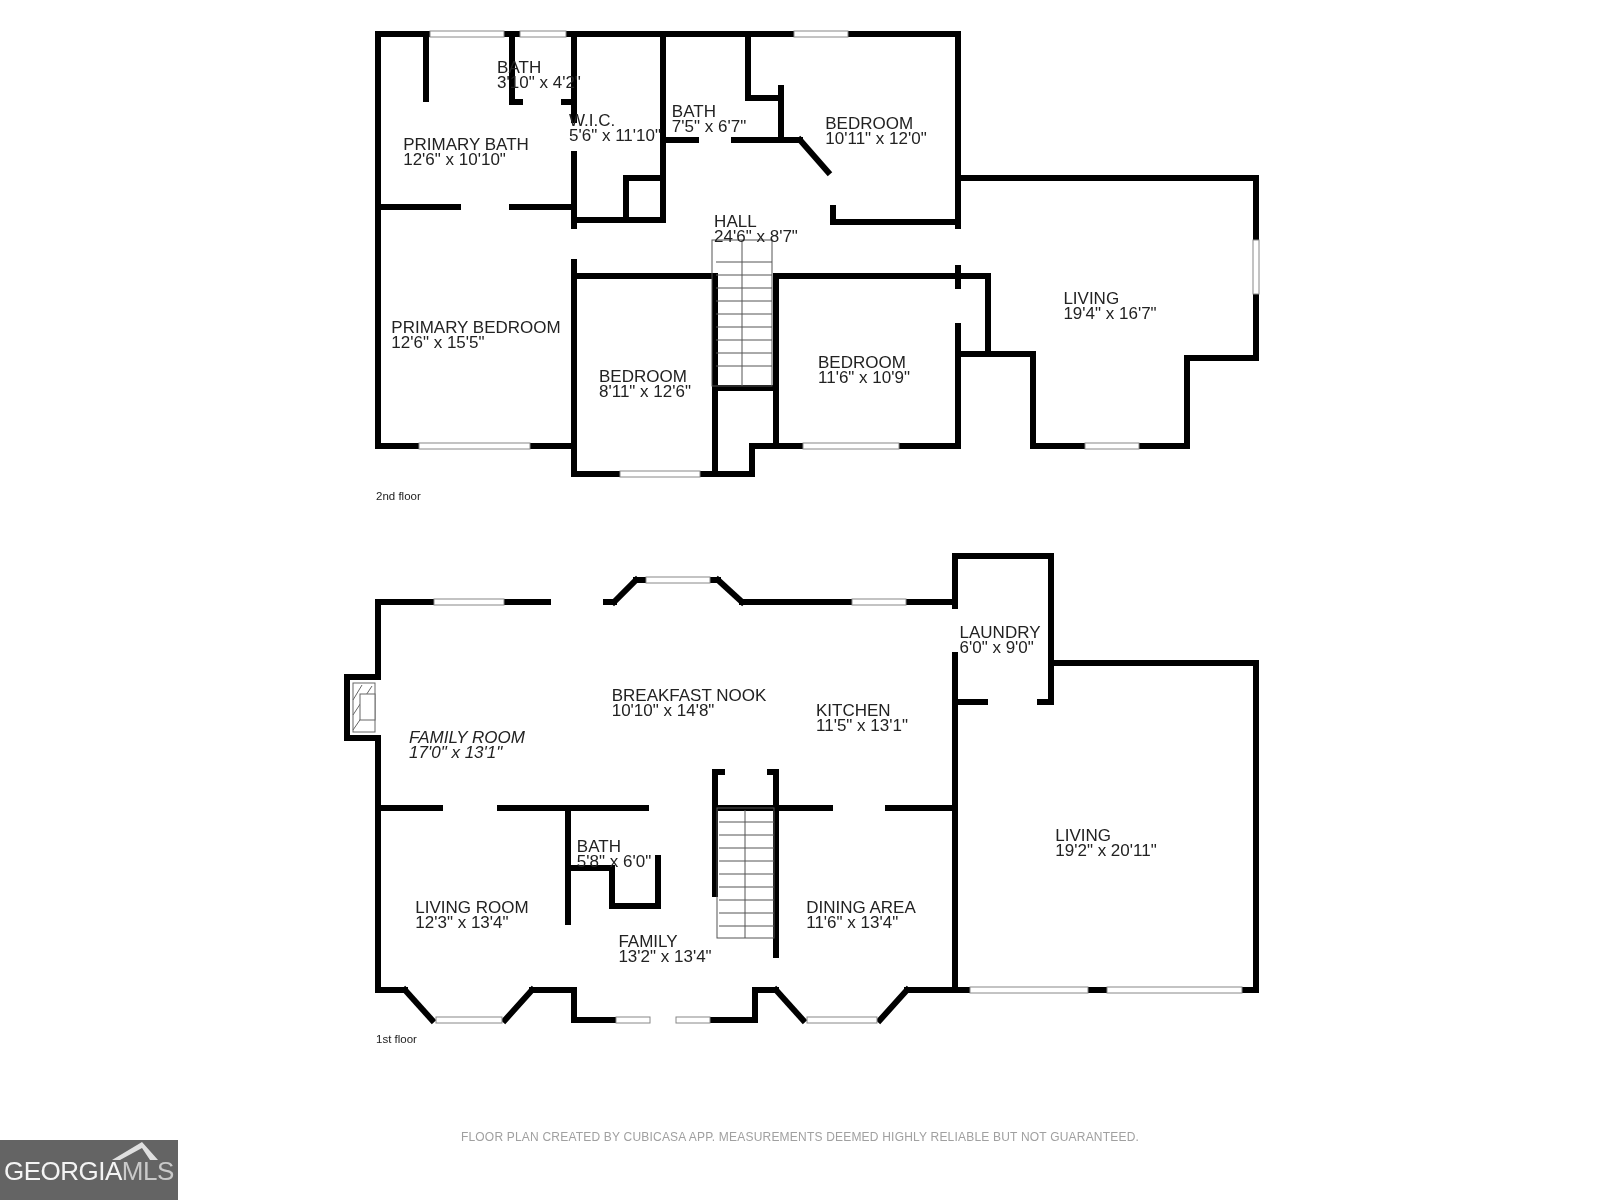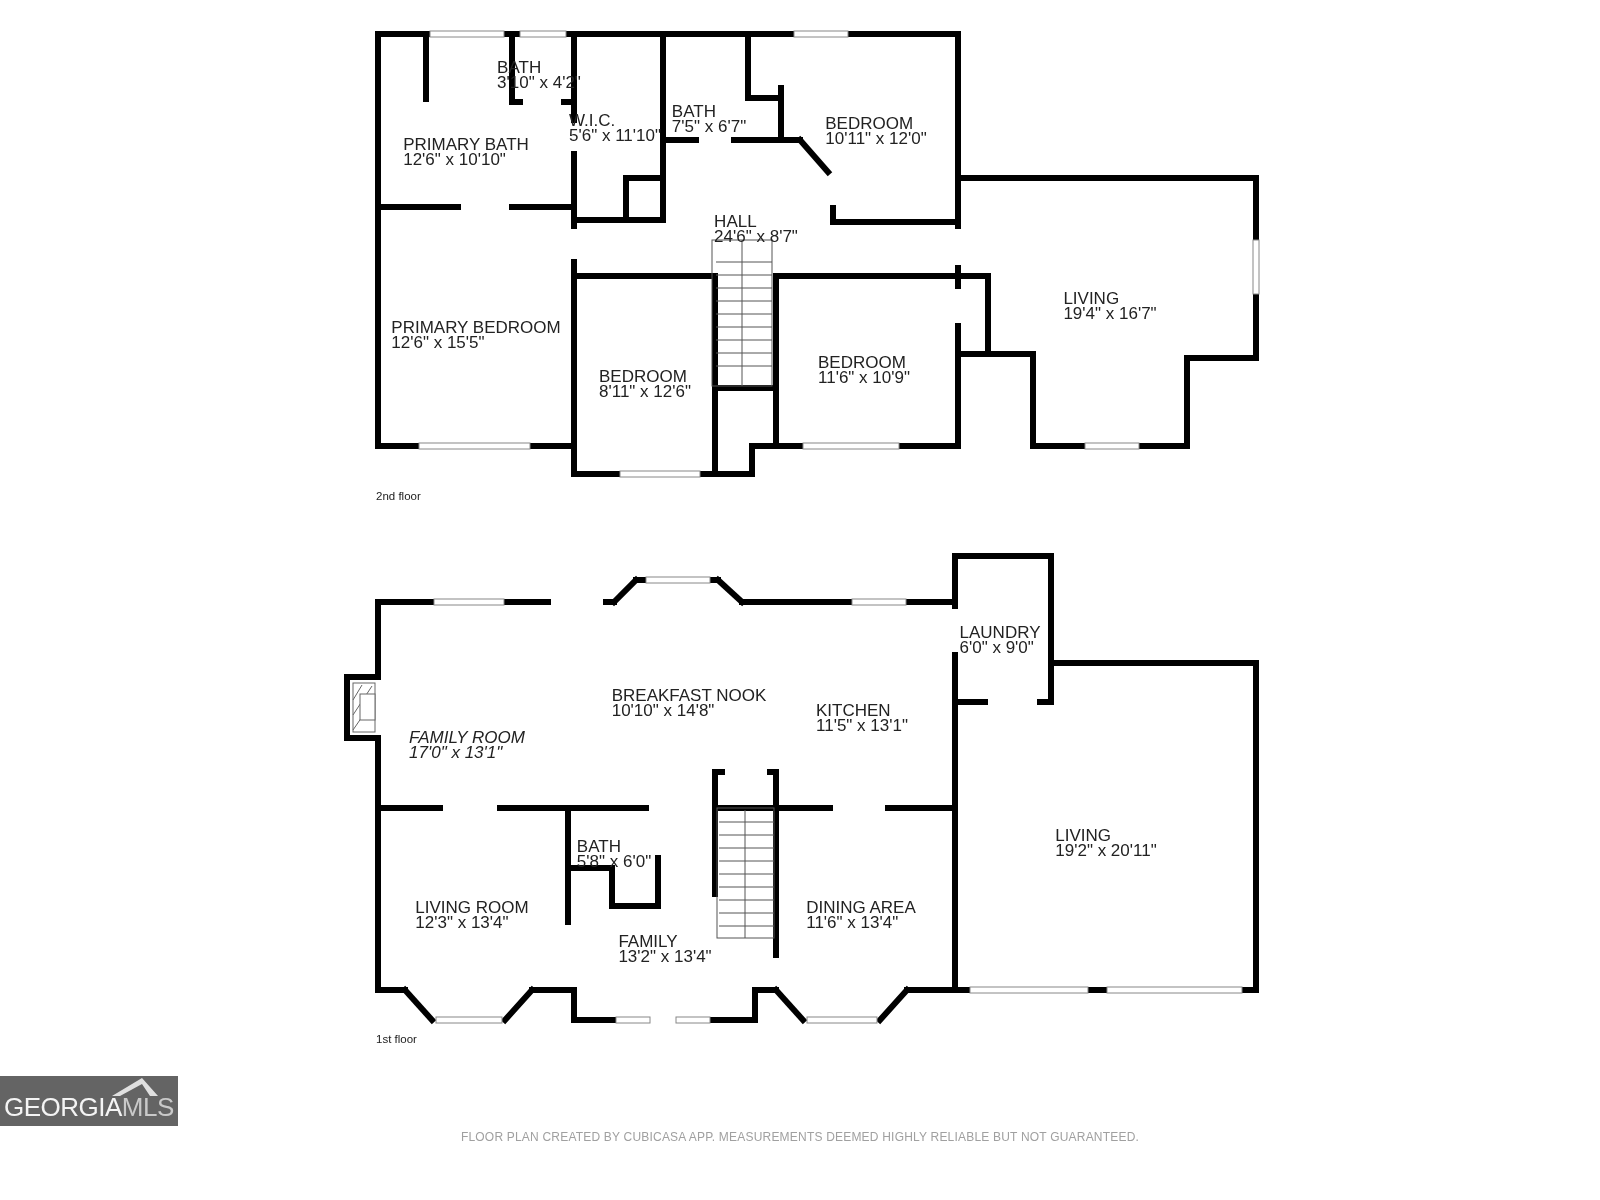--- a/index.html
+++ b/index.html
@@ -6,21 +6,21 @@
   body { width: 1600px; height: 1200px; position: relative; overflow: hidden;
          font-family: "Liberation Sans", "DejaVu Sans", sans-serif; }
   #plan { position: absolute; left: 0; top: 0; width: 1600px; height: 1200px; }
   .room-label { position: absolute; transform: translate(-50%, -50%); 
                 font-size: 17px; color: #222; line-height: 15px; white-space: nowrap; }
   .room-name { display: block; }
   .room-dim { display: block; }
   .floor-label { position: absolute; font-size: 11.5px; color: #222; }
   .disclaimer { position: absolute; left: 0; width: 1600px; top: 1130px; text-align: center;
                 font-size: 12px; color: #a0a0a0; letter-spacing: 0.2px; }
-  .logo { position: absolute; left: 0; top: 1076px; width: 178px; height: 50px; background: #646464;
+  .logo { position: absolute; left: 0; top: 1140px; width: 178px; height: 60px; background: #646464;
           color: #fff; overflow: hidden; }
   .logo-main { position: absolute; left: 4px; top: 16px; font-size: 26px; letter-spacing: -0.5px; color: #f4f4f4; }
   .logo-main .mls { color: #c9c9c9; }
   .logo-sub { position: absolute; left: 0; width: 178px; top: 46px; text-align: center; font-size: 8px;
               letter-spacing: 2.3px; color: #dedede; font-weight: bold; margin-top: 21px; }
   .logo-roof { position: absolute; left: 112px; top: 2px; }
 </style>
 </head>
 <body>
 

